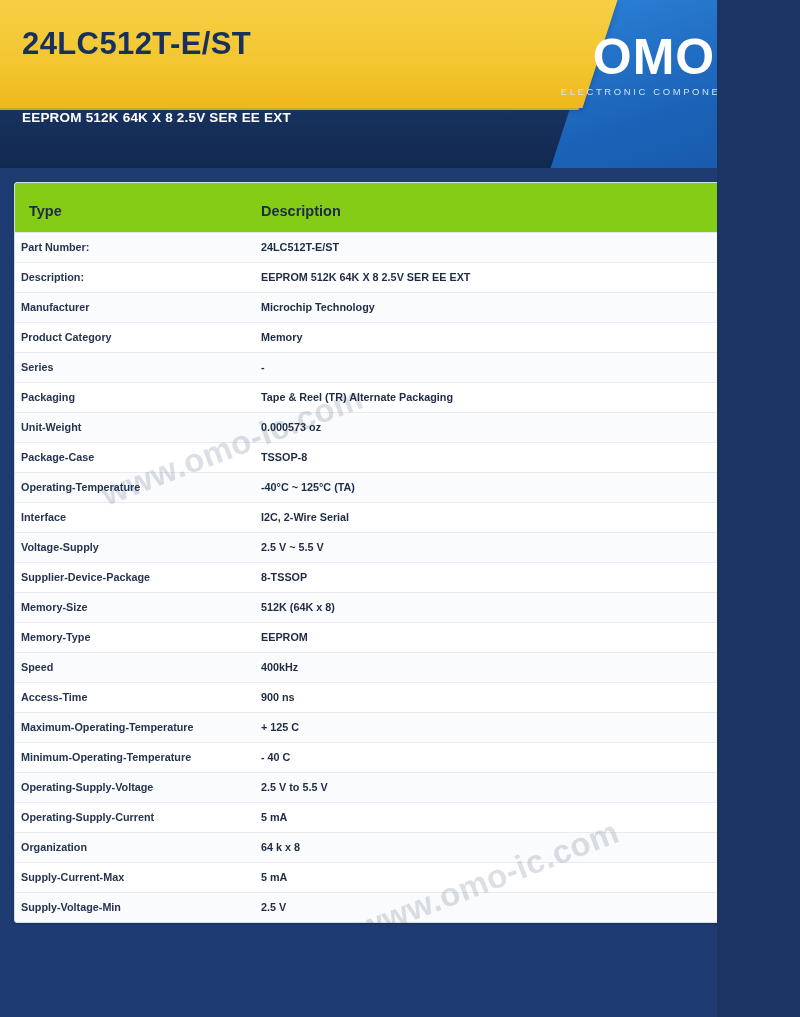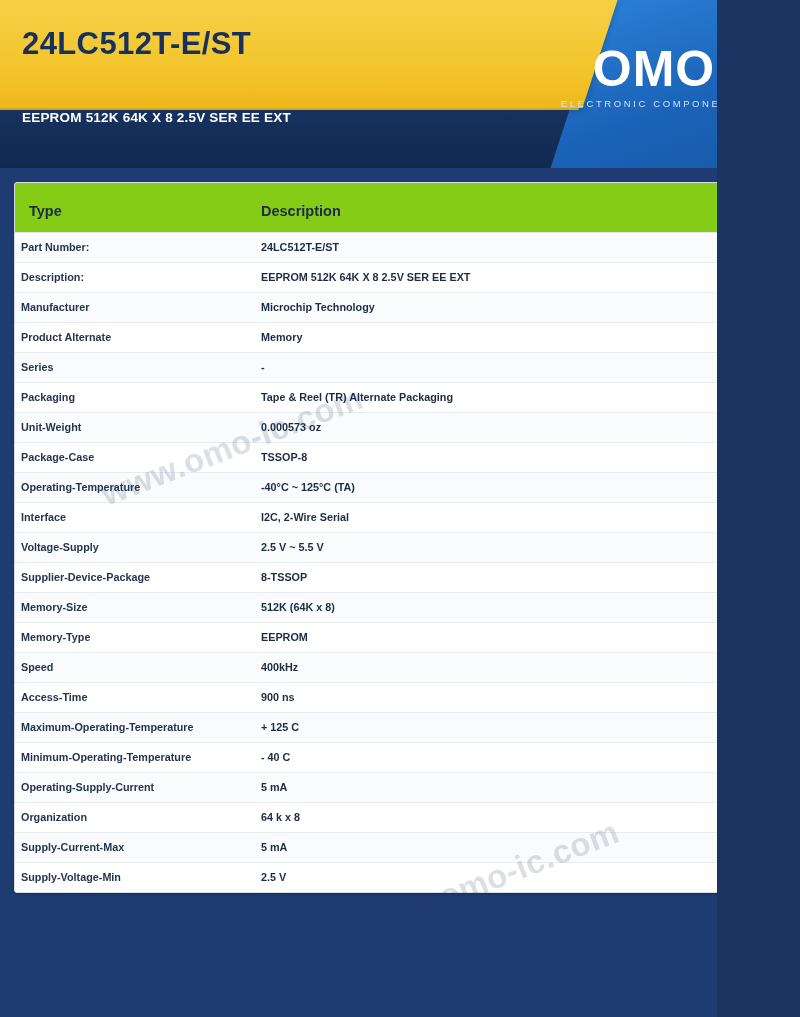--- a/index.html
+++ b/index.html
@@ -66,21 +66,21 @@
     position: absolute;
     left: 22px; top: 110px;
     font-size: 13.5px;
     font-weight: bold;
     color: #ffffff;
     letter-spacing: .2px;
     white-space: nowrap;
   }
   .logo-wrap {
     position: absolute;
-    right: 36px; top: 44px;
+    right: 36px; top: 32px;
     width: 220px;
     text-align: center;
   }
   .logo-omo {
     display: block;
     font-size: 50px;
     font-weight: bold;
     letter-spacing: 1px;
     color: #ffffff;
     line-height: 1;
@@ -178,21 +178,21 @@
           </tr>
           <tr>
             <td class="key">Description:</td>
             <td class="val">EEPROM 512K 64K X 8 2.5V SER EE EXT</td>
           </tr>
           <tr>
             <td class="key">Manufacturer</td>
             <td class="val">Microchip Technology</td>
           </tr>
           <tr>
-            <td class="key">Product Alternate</td>
+            <td class="key">Product Category</td>
             <td class="val">Memory</td>
           </tr>
           <tr>
             <td class="key">Series</td>
             <td class="val">-</td>
           </tr>
           <tr>
             <td class="key">Packaging</td>
             <td class="val">Tape &amp; Reel (TR) Alternate Packaging</td>
           </tr>
@@ -236,20 +236,24 @@
             <td class="key">Access-Time</td>
             <td class="val">900 ns</td>
           </tr>
           <tr>
             <td class="key">Maximum-Operating-Temperature</td>
             <td class="val">+ 125 C</td>
           </tr>
           <tr>
             <td class="key">Minimum-Operating-Temperature</td>
             <td class="val">- 40 C</td>
+          </tr>
+          <tr>
+            <td class="key">Operating-Supply-Voltage</td>
+            <td class="val">2.5 V to 5.5 V</td>
           </tr>
           <tr>
             <td class="key">Operating-Supply-Current</td>
             <td class="val">5 mA</td>
           </tr>
           <tr>
             <td class="key">Organization</td>
             <td class="val">64 k x 8</td>
           </tr>
           <tr>

